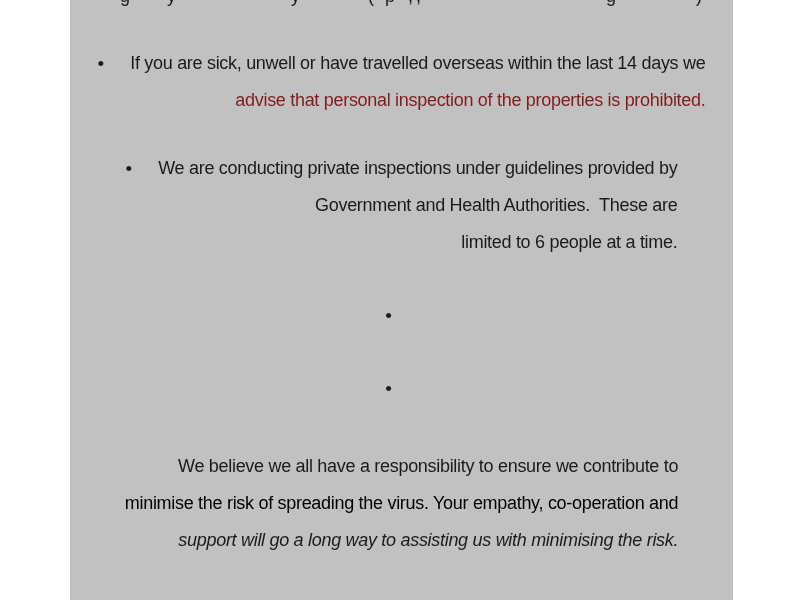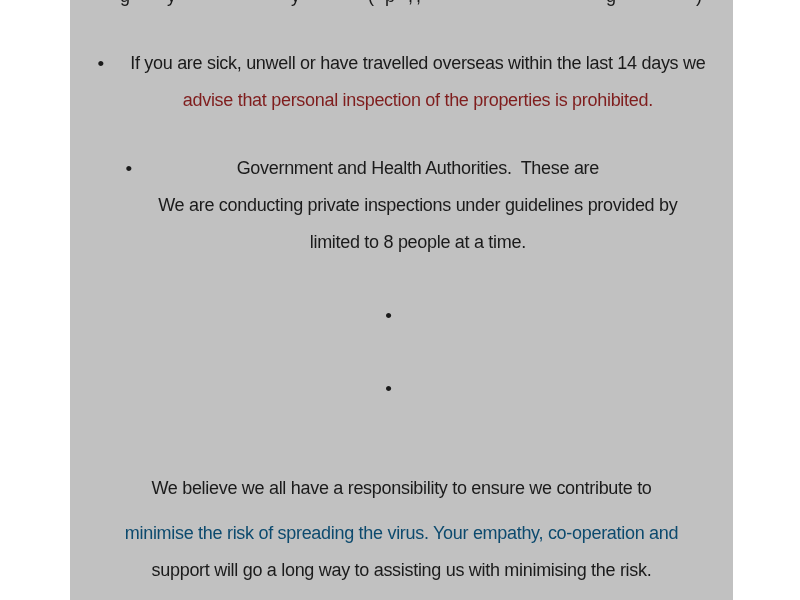--- a/index.html
+++ b/index.html
@@ -50,21 +50,21 @@
     font-size: 19px;
     line-height: 37px;
     margin-right: 26px;
     color: #1b1b1b;
   }
   .lines {
     display: flex;
     flex-direction: column;
   }
   .line {
-    text-align: center;
+    text-align: right;
     font-size: 18px;
     line-height: 37px;
     letter-spacing: -0.3px;
     white-space: pre;
     color: #1b1b1b;
   }
 </style>
 </head>
 <body style="background: rgb(255, 255, 255);">
 
@@ -84,32 +84,32 @@
       <div class="item" style="top: 45px;">
         <span class="bullet">•</span>
         <div class="lines">
           <div class="line" style="color: rgb(27, 27, 27);">If you are sick, unwell or have travelled overseas within the last 14 days we</div>
           <div class="line" style="color: #7f1d1d;">advise that personal inspection of the properties is prohibited.</div>
         </div>
       </div>
       <div class="item" style="top: 150px;">
         <span class="bullet">•</span>
         <div class="lines">
+          <div class="line" style="color: rgb(27, 27, 27);">We are conducting private inspections under guidelines provided by</div>
           <div class="line" style="color: rgb(27, 27, 27);">Government and Health Authorities.  These are</div>
-          <div class="line" style="color: rgb(27, 27, 27);">We are conducting private inspections under guidelines provided by</div>
-          <div class="line" style="color: rgb(27, 27, 27);">limited to 8 people at a time.</div>
+          <div class="line" style="color: rgb(27, 27, 27);">limited to 6 people at a time.</div>
         </div>
       </div>
       <div class="item" style="top: 297px;">
         <span class="bullet">•</span>
       </div>
       <div class="item" style="top: 370px;">
         <span class="bullet">•</span>
       </div>
-      <div class="item" style="top: 470px;">
+      <div class="item" style="top: 448px;">
         <div class="lines">
           <div class="line" style="color: rgb(27, 27, 27);">We believe we all have a responsibility to ensure we contribute to</div>
-          <div class="line" style="color: #0c4a6e; margin-top: 8px;">minimise the risk of spreading the virus. Your empathy, co-operation and</div>
-          <div class="line" style="color: rgb(27, 27, 27);">support will go a long way to assisting us with minimising the risk.</div>
+          <div class="line" style="color: #000000;">minimise the risk of spreading the virus. Your empathy, co-operation and</div>
+          <div class="line" style="color: rgb(27, 27, 27); font-style: italic;">support will go a long way to assisting us with minimising the risk.</div>
         </div>
       </div>
     </div>
 </div>
 
 </body></html>

